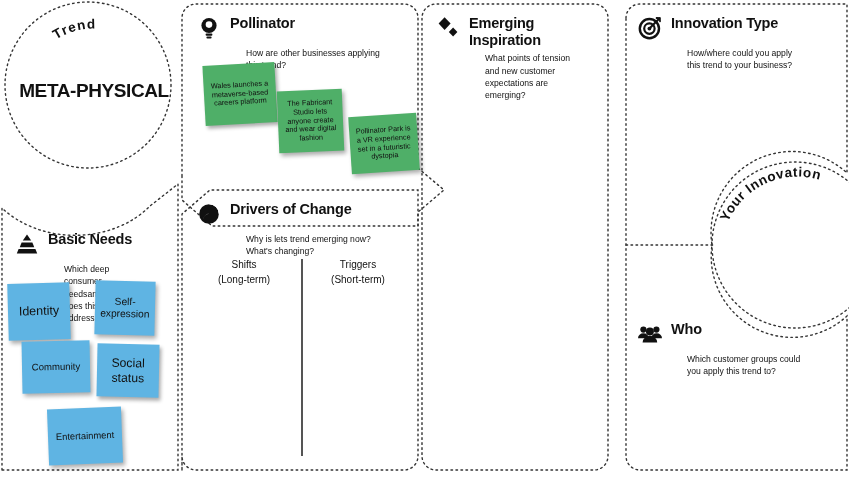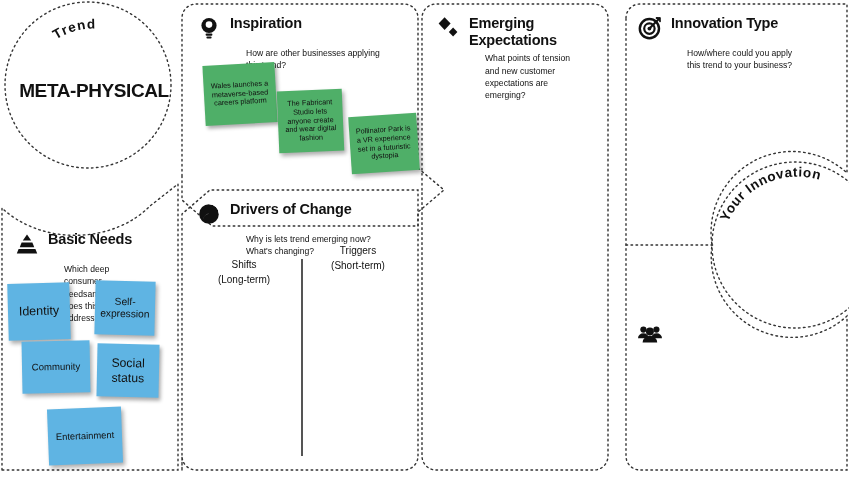--- a/index.html
+++ b/index.html
@@ -118,39 +118,39 @@
 
   <div class="sec" style="left:196px;top:14px;width:215px;">
     <div class="sec-head">
       <svg class="sec-icon" viewBox="0 0 26 26">
         <circle cx="13" cy="10.5" r="7.6" fill="#111"></circle>
         <circle cx="13" cy="9.6" r="3.3" fill="#fff"></circle>
         <rect x="9.6" y="18.6" width="6.8" height="2.1" rx="1" fill="#111"></rect>
         <rect x="10.4" y="21.6" width="5.2" height="2" rx="1" fill="#111"></rect>
       </svg>
       <div class="sec-body">
-        <div class="sec-title">Inspiration</div>
+        <div class="sec-title">Pollinator</div>
         <div class="sec-sub">How are other businesses applying this trend?</div>
       </div>
     </div>
   </div>
 
   <div class="note green" style="left:204px;top:64px;width:72px;height:60px;font-size:7.3px;transform:rotate(-3.2deg);">Wales launches a metaverse-based careers platform</div>
   <div class="note green" style="left:278px;top:90px;width:65px;height:62px;font-size:7.3px;transform:rotate(-2.4deg);">The Fabricant Studio lets anyone create and wear digital fashion</div>
   <div class="note green" style="left:350px;top:115px;width:68px;height:57px;font-size:7.3px;transform:rotate(-3.8deg);">Pollinator Park is a VR experience set in a futuristic dystopia</div>
 
   <div class="sec" style="left:435px;top:14px;width:160px;">
     <div class="sec-head">
       <svg class="sec-icon" viewBox="0 0 26 26">
         <path d="M9.6 2.2 L15.6 8.6 L9.6 15 L3.6 8.6 Z" fill="#111"></path>
         <path d="M18.1 12.4 L22.4 17 L18.1 21.6 L13.8 17 Z" fill="#111"></path>
       </svg>
       <div class="sec-body">
         <div class="sec-title">Emerging</div>
-        <div class="sec-title" style="margin-top:-2px;">Expectations</div>
+        <div class="sec-title" style="margin-top:-2px;">Inspiration</div>
         <div class="sec-sub" style="margin-top:4px;">What points of tension and new customer expectations are emerging?</div>
       </div>
     </div>
   </div>
 
   <div class="sec" style="left:637px;top:14px;width:180px;">
     <div class="sec-head">
       <svg class="sec-icon" viewBox="0 0 26 26">
         <circle cx="12.4" cy="13.6" r="9.6" fill="none" stroke="#111" stroke-width="2.4"></circle>
         <circle cx="12.4" cy="13.6" r="5.2" fill="none" stroke="#111" stroke-width="2.2"></circle>
@@ -196,32 +196,36 @@
         <div class="sec-title">Drivers of Change</div>
         <div class="sec-sub">Why is lets trend emerging now? What's changing?</div>
       </div>
     </div>
   </div>
 
   <div class="col-label" style="left:196px;top:258px;width:96px;">
     <div>Shifts</div>
     <div>(Long-term)</div>
   </div>
-  <div class="col-label" style="left:310px;top:244px;width:96px;">
+  <div class="col-label" style="left:310px;top:258px;width:96px;">
     <div>Triggers</div>
     <div>(Short-term)</div>
   </div>
   <div class="divider-v" style="left:301px;top:259px;height:197px;"></div>
 
   <div class="sec" style="left:637px;top:320px;width:180px;">
     <div class="sec-head">
       <svg class="sec-icon" viewBox="0 0 26 26">
         <circle cx="6.4" cy="8.6" r="3.1" fill="#111"></circle>
         <circle cx="19.4" cy="8.6" r="3.1" fill="#111"></circle>
         <path d="M1.0 17.2 a5.4 5.0 0 0 1 10.8 0 Z" fill="#111"></path>
         <path d="M14.2 17.2 a5.4 5.0 0 0 1 10.8 0 Z" fill="#111"></path>
         <circle cx="12.9" cy="10.4" r="4.0" fill="#111"></circle>
         <path d="M5.6 21.4 a7.3 6.6 0 0 1 14.6 0 Z" fill="#111"></path>
       </svg>
+      <div class="sec-body">
+        <div class="sec-title">Who</div>
+        <div class="sec-sub">Which customer groups could you apply this trend to?</div>
+      </div>
     </div>
   </div>
 
 </div>
 
 </body></html>

